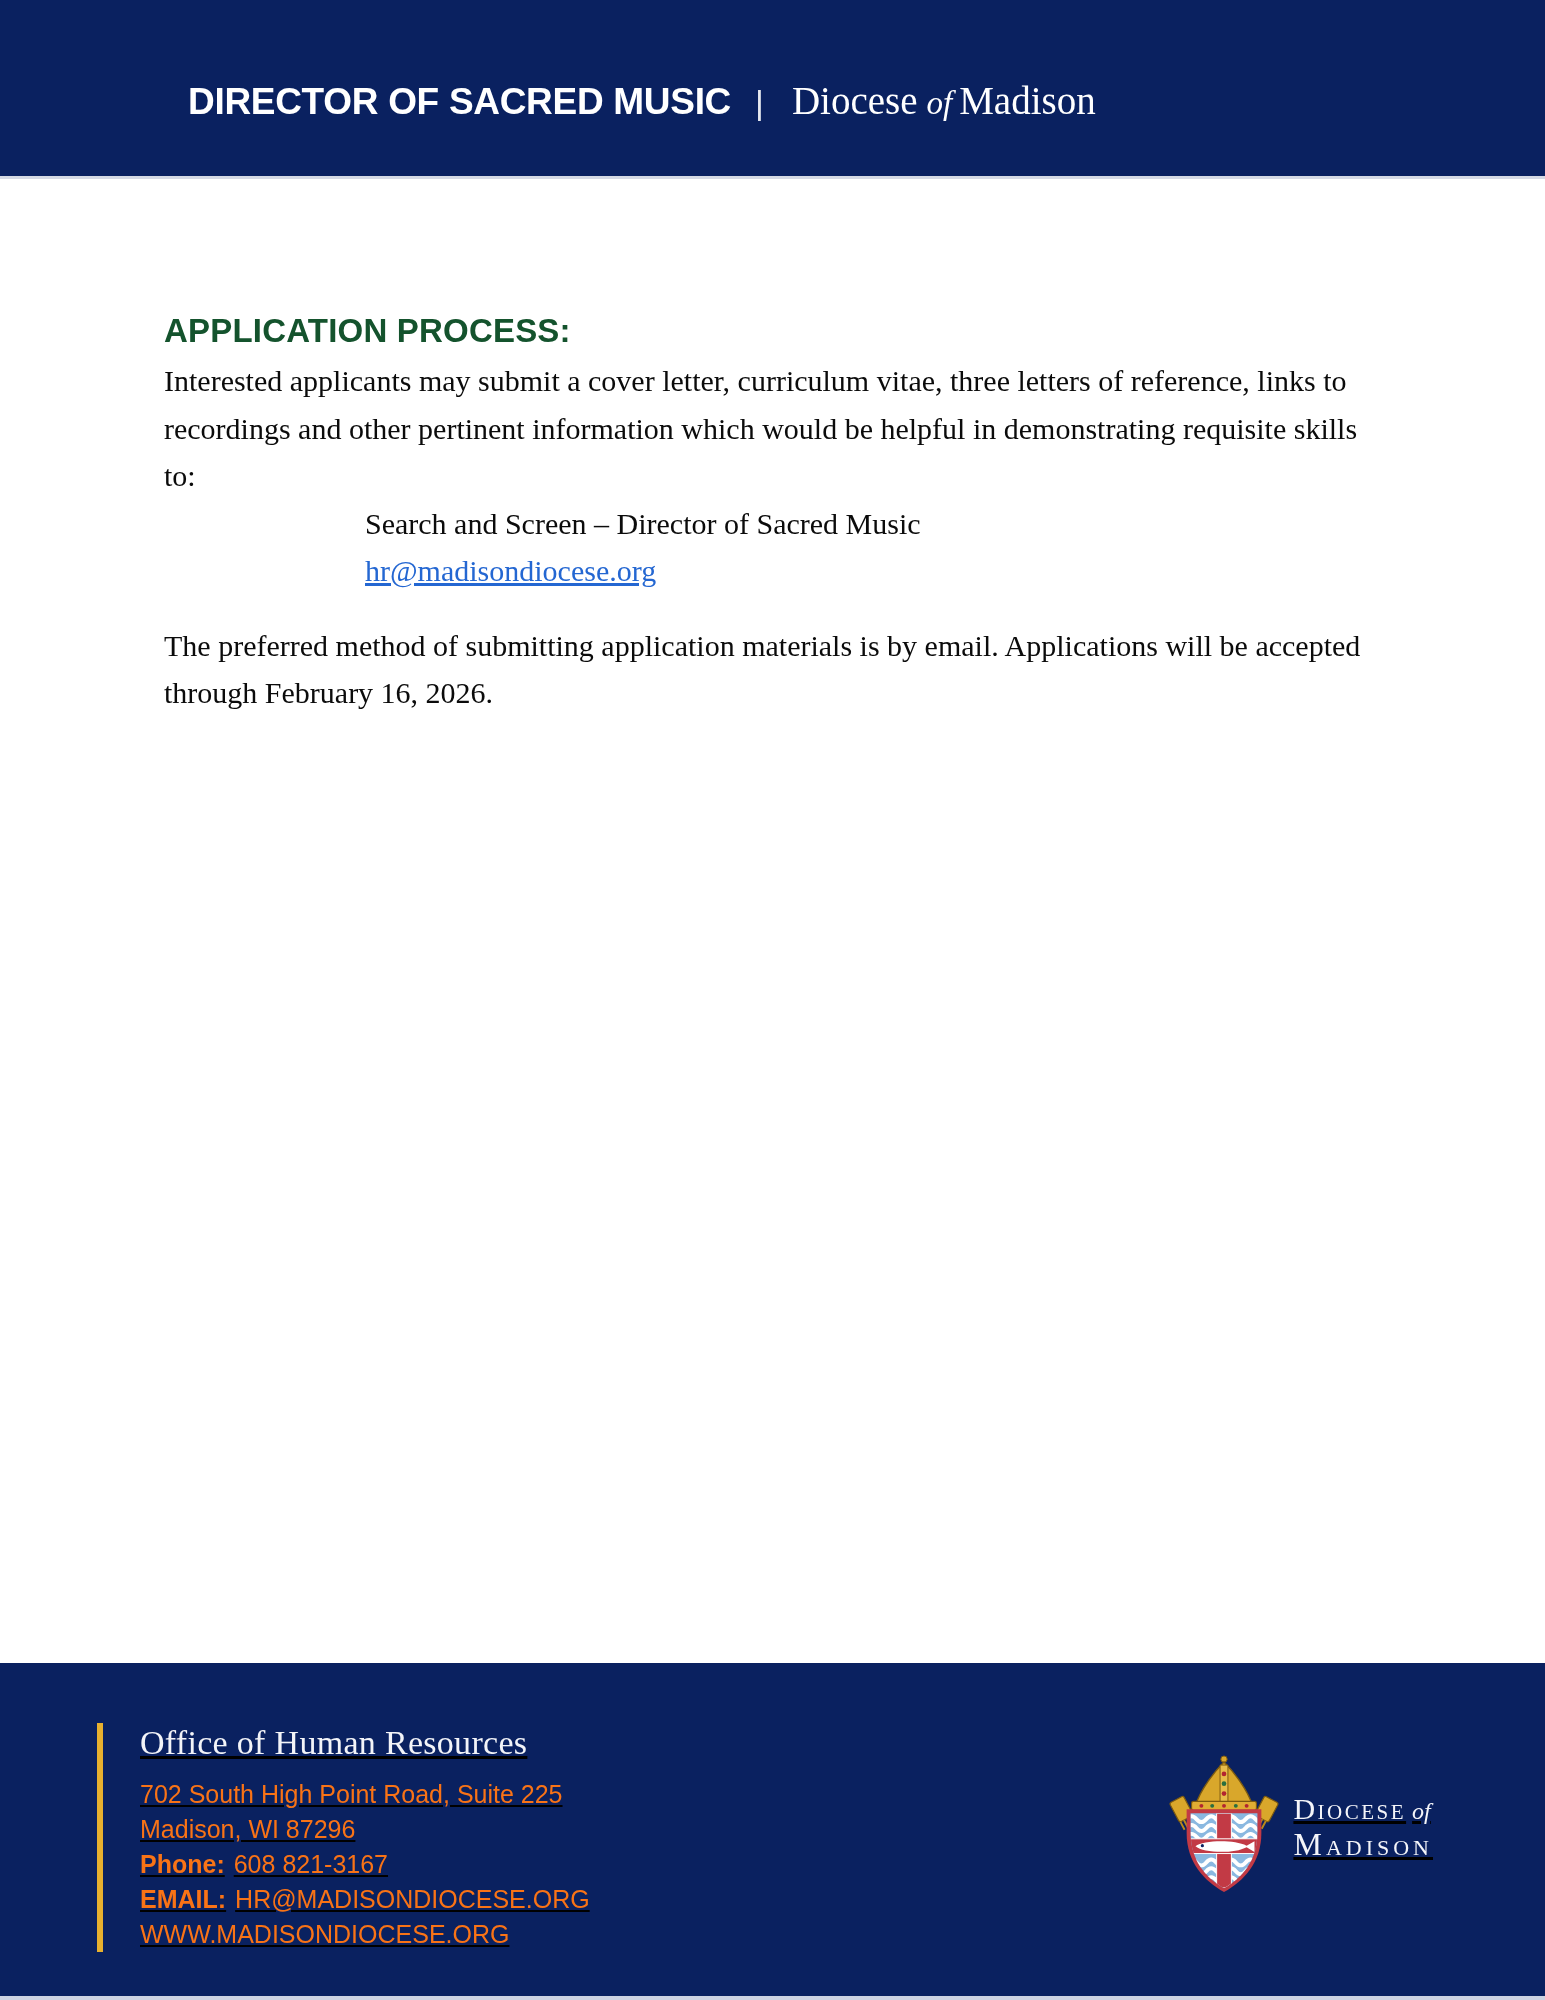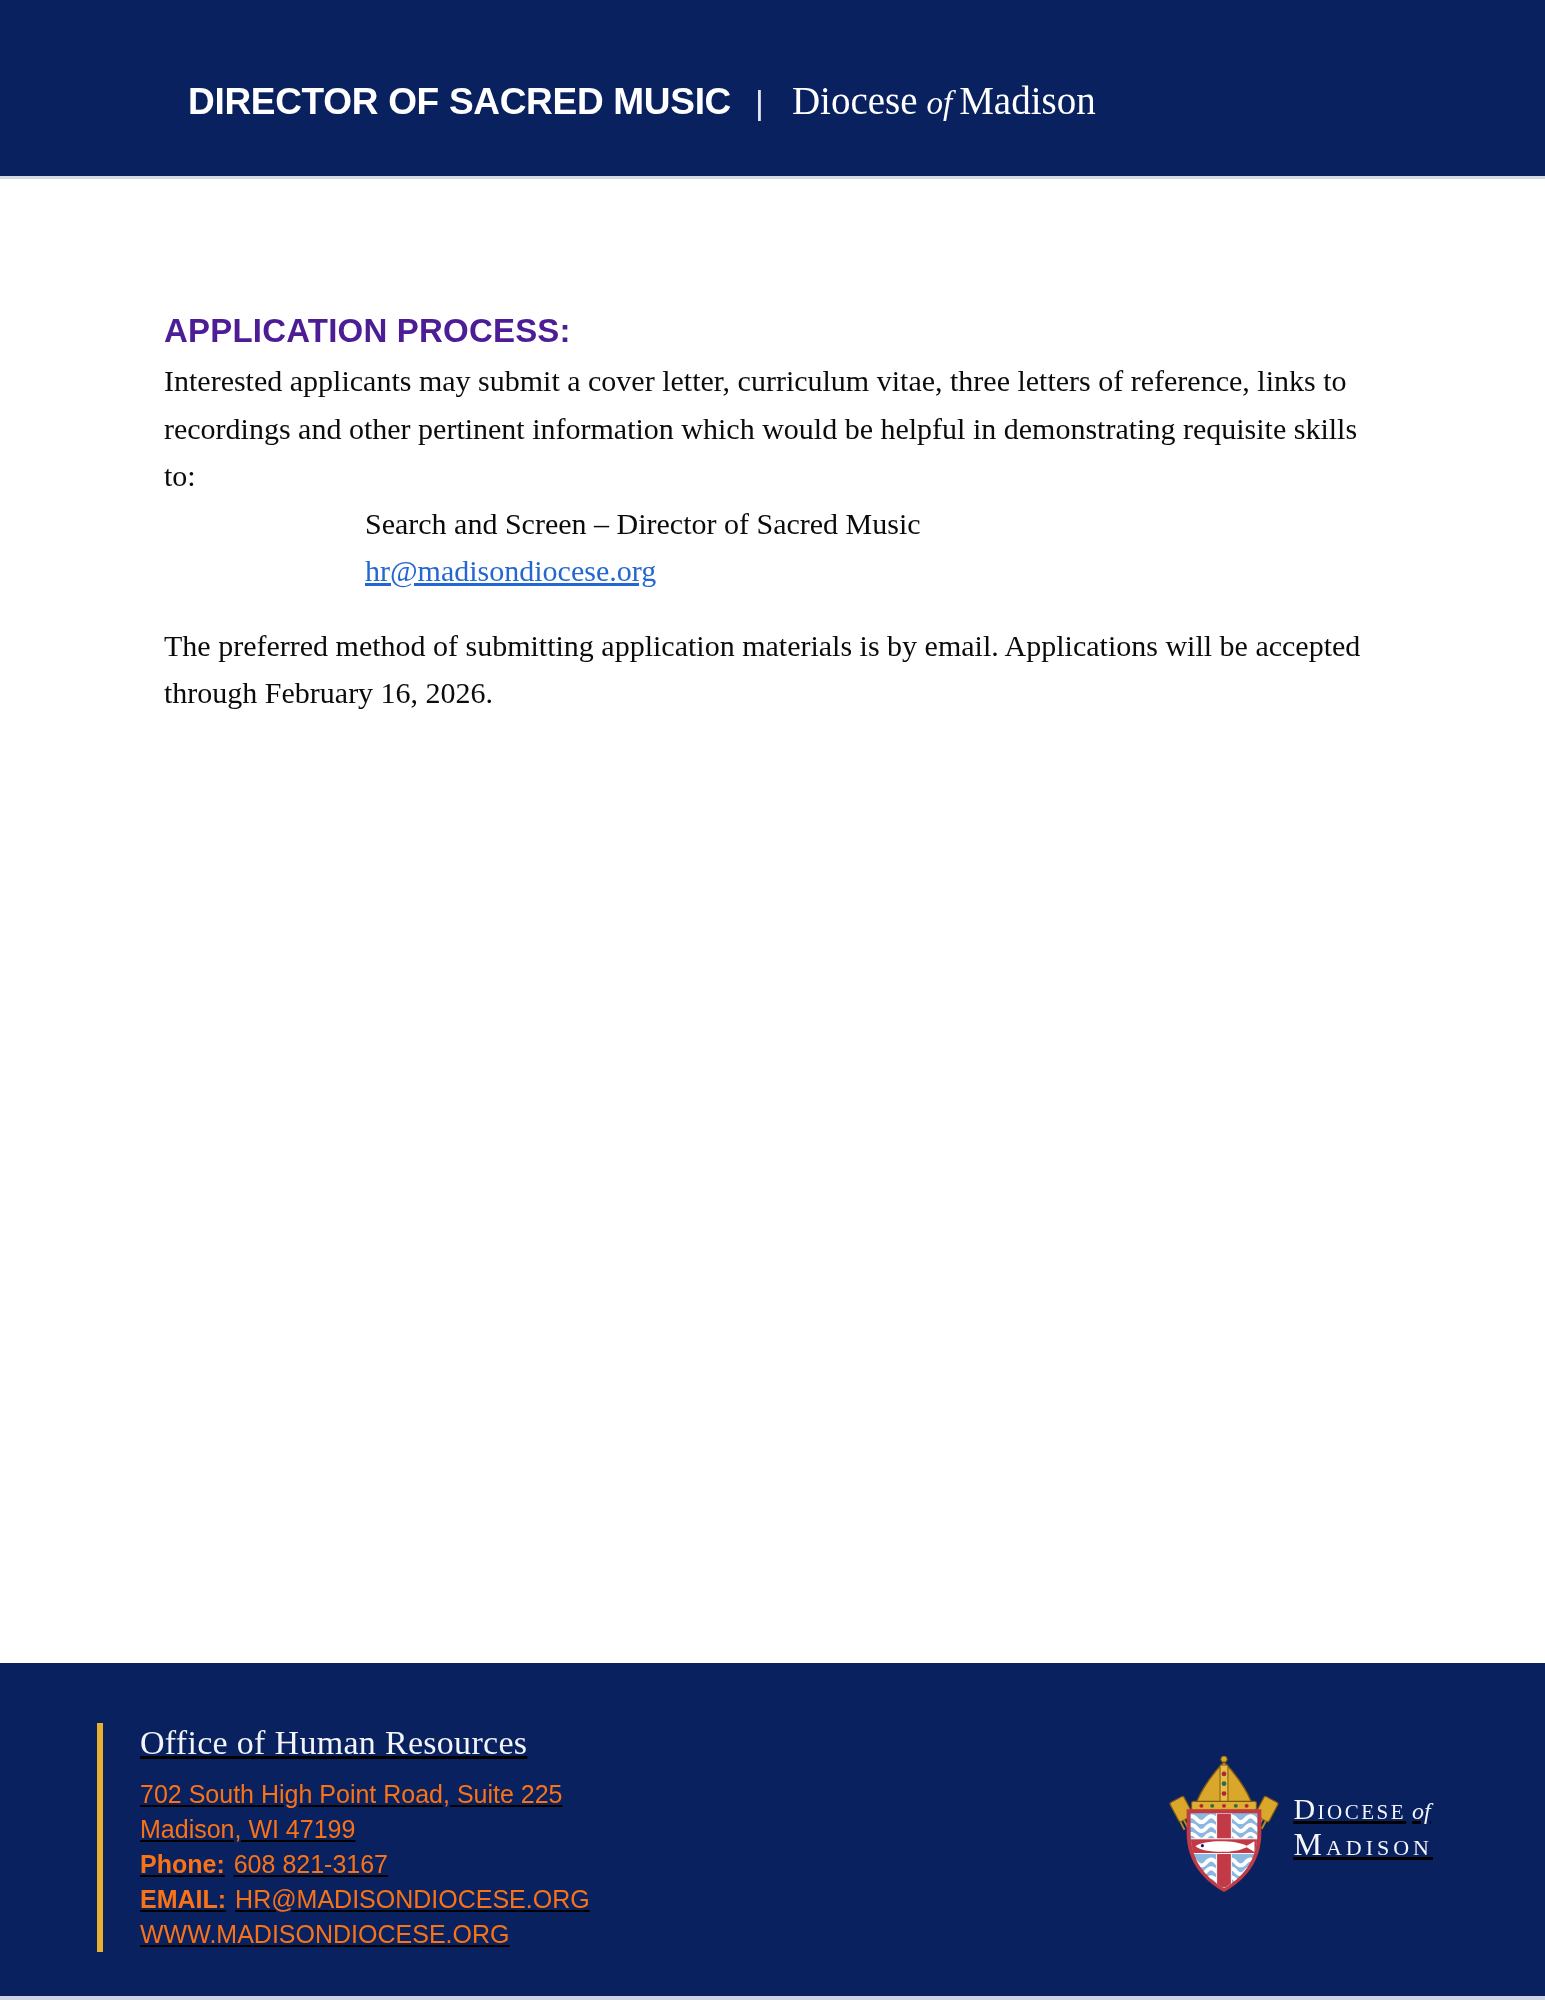--- a/index.html
+++ b/index.html
@@ -23,21 +23,21 @@
     font-size:34px;color:rgba(255,255,255,0.9);margin:0 28px 0 24px;
   }
   .org-name{font-size:39px;color:#ffffff;white-space:nowrap;}
   .org-of{font-style:italic;font-size:33px;margin:0 7px 0 9px;}
   .header-edge{height:3px;background:#d5dae5;}
 
   
   .content{padding:132px 150px 0 164px;color:#0b0b0b;}
   .section-heading{
     margin:0;font-family:"Liberation Sans",sans-serif;font-weight:700;
-    font-size:33px;line-height:40px;color:#4c1d95;letter-spacing:0.2px;
+    font-size:33px;line-height:40px;color:#14532d;letter-spacing:0.2px;
   }
   .body-par{
     margin:6px 0 0 0;font-size:30px;line-height:47.5px;max-width:1232px;
   }
   .submission{margin:0 0 0 201px;font-size:30px;line-height:47.5px;}
   .email-link{color:#2467d2;text-decoration:underline;cursor:pointer;}
   .deadline{margin-top:27px;}
 
   
   .footer{
@@ -97,21 +97,21 @@
     <p class="body-par deadline">The preferred method of submitting application materials is by email. Applications will be accepted through February 16, 2026.</p>
   </div>
 
   <div class="footer">
     <div class="footer-inner">
 
       <div class="office-block">
         <h3 class="office-title">Office of Human Resources</h3>
         <div class="addr">
           <div class="line">702 South High Point Road, Suite 225</div>
-          <div class="line">Madison, WI 47199</div>
+          <div class="line">Madison, WI 87296</div>
           <div class="line"><span class="lbl">Phone:</span><span>608 821-3167</span></div>
           <div class="line"><span class="lbl">EMAIL:</span><span>HR@MADISONDIOCESE.ORG</span></div>
           <div class="line">WWW.MADISONDIOCESE.ORG</div>
         </div>
       </div>
 
       <div class="logo-block">
         <svg class="crest" width="118" height="150" viewBox="0 0 120 152" xmlns="http://www.w3.org/2000/svg">
           <defs>
             <clipPath id="shieldClip">

